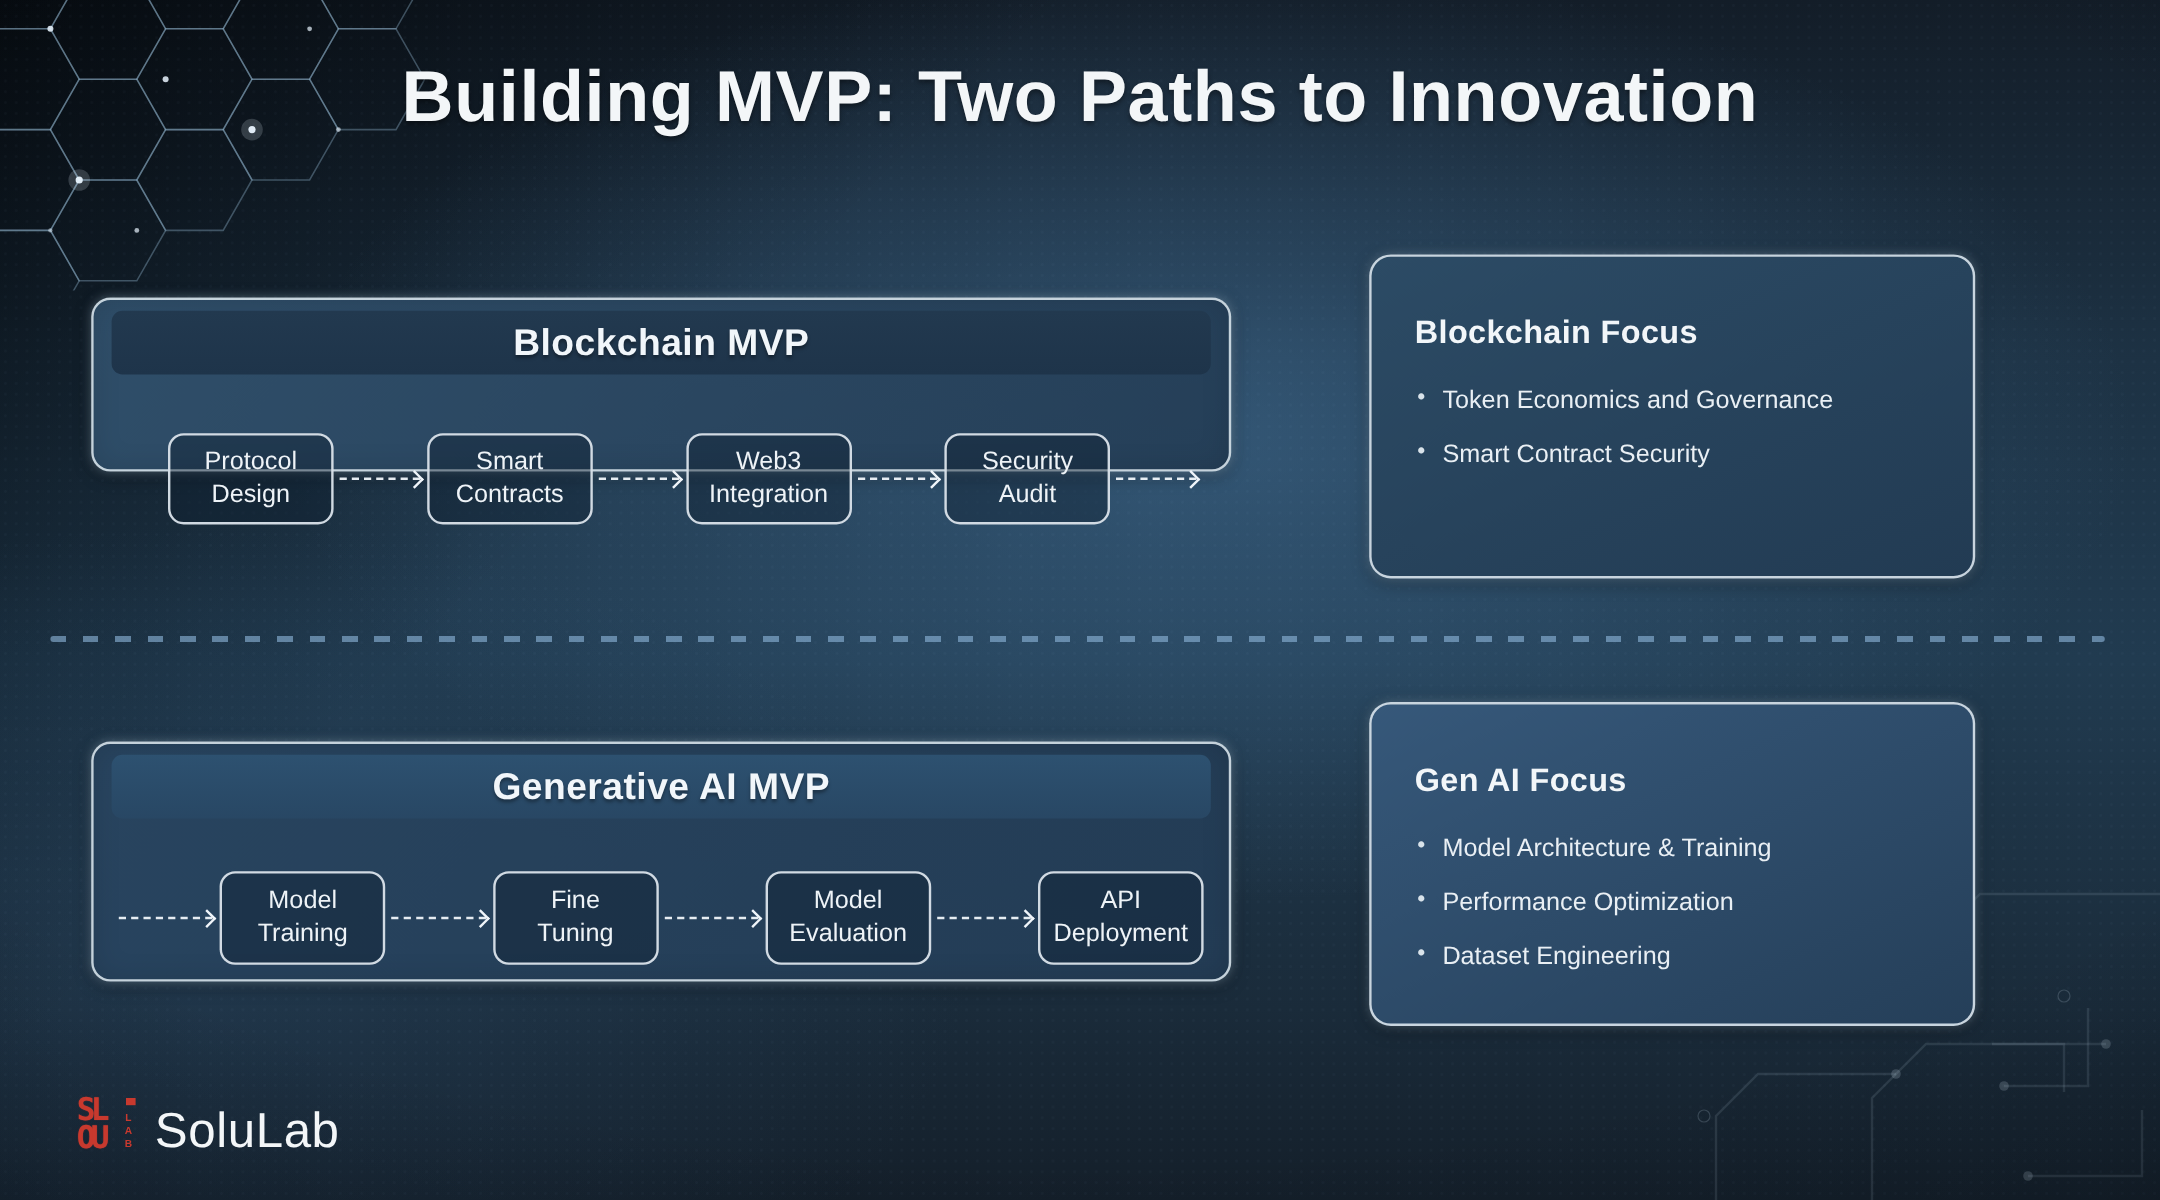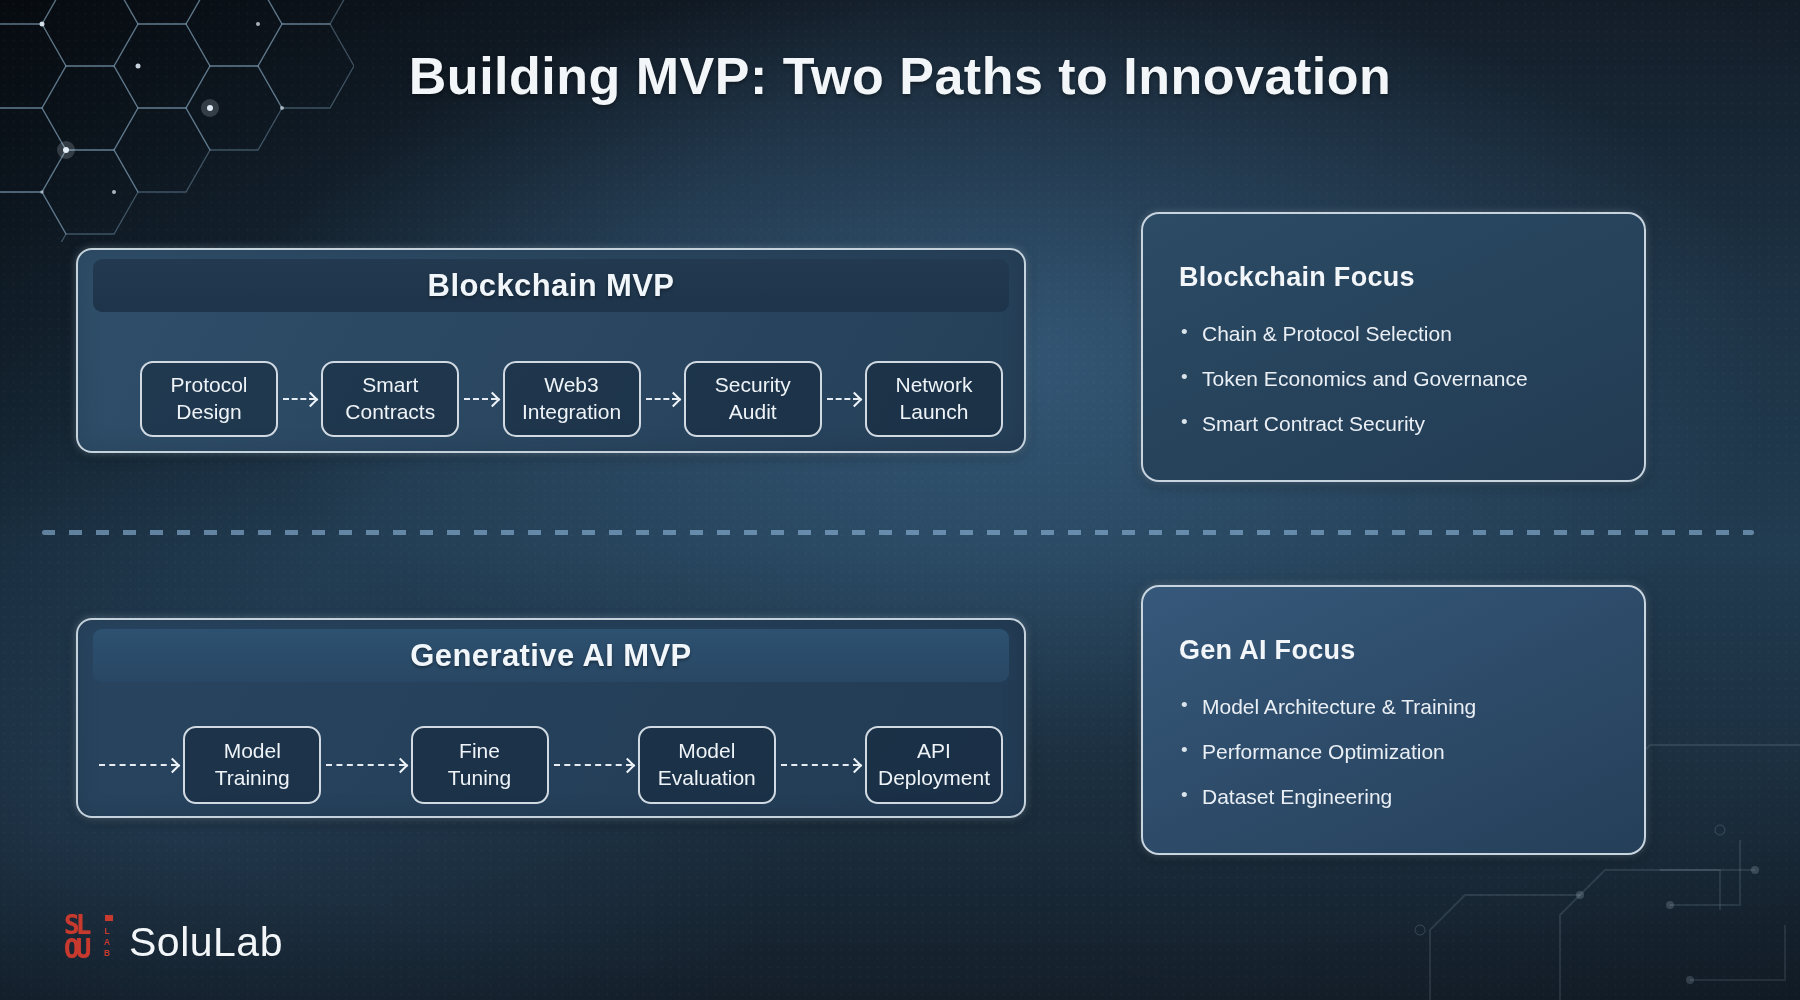--- a/index.html
+++ b/index.html
@@ -21,31 +21,31 @@
   .stage::after { 
     content:""; position:absolute; inset:0; z-index:1; pointer-events:none;
     background: radial-gradient(ellipse 120% 105% at 50% 42%, rgba(0,0,0,0) 52%, rgba(3,7,11,0.55) 100%);
   }
   .decor { position:absolute; z-index:0; pointer-events:none; }
   .hex-decor { left:-6px; top:-8px; }
   .circuit-decor { right:0; bottom:0; }
 
   .title {
     position:absolute; z-index:2; left:0; top:46px; width:100%; margin:0;
-    text-align:center; font-size:52px; font-weight:700; letter-spacing:0.5px;
+    text-align:center; font-size:60px; font-weight:700; letter-spacing:0.5px;
     color:#f3f6f8; text-shadow:0 2px 4px rgba(0,0,0,0.4);
   }
 
   
   .flow-panel {
     position:absolute; z-index:2; left:76px; width:950px; border-radius:16px;
     border:2px solid rgba(211,222,230,0.92);
     box-shadow:0 0 9px rgba(175,205,230,0.35), 0 3px 14px rgba(0,0,0,0.35), inset 0 0 24px rgba(0,0,0,0.12);
   }
-  .panel-blockchain { top:248px; height:205px;
+  .panel-blockchain { top:248px; height:145px;
     background:linear-gradient(120deg,#2f4e69 0%, #2a4660 55%, #253f58 100%); }
   .panel-genai { top:618px; height:200px;
     background:linear-gradient(120deg,#28445f 0%, #233c55 100%); }
   .flow-header {
     position:absolute; left:15px; right:15px; top:9px; height:53px; border-radius:9px;
     display:flex; align-items:center; justify-content:center;
     font-size:31px; font-weight:700; color:#f1f6fa; letter-spacing:0.4px;
     text-shadow:0 2px 3px rgba(0,0,0,0.35);
   }
   .hdr-dark  { background:linear-gradient(180deg,#22394f 0%, #1e344a 100%); }
@@ -209,29 +209,26 @@
       <div class="flow-arrow">
           <i class="dash"></i>
           <i class="head"></i>
         </div>
       <div class="flow-box">Security
 Audit</div>
       <div class="flow-arrow">
           <i class="dash"></i>
           <i class="head"></i>
         </div>
-      <div class="flow-box">Network
-Launch</div>
     </div>
   </section>
 
   <aside class="focus-panel focus-a">
     <h2 class="focus-title">Blockchain Focus</h2>
     <ul class="focus-list">
-      <li>Chain &amp; Protocol Selection</li>
       <li>Token Economics and Governance</li>
       <li>Smart Contract Security</li>
     </ul>
   </aside>
 
   <div class="divider"></div>
 
   <section class="flow-panel panel-genai">
     <div class="flow-header hdr-light">Generative AI MVP</div>
     <div class="flow-row">

